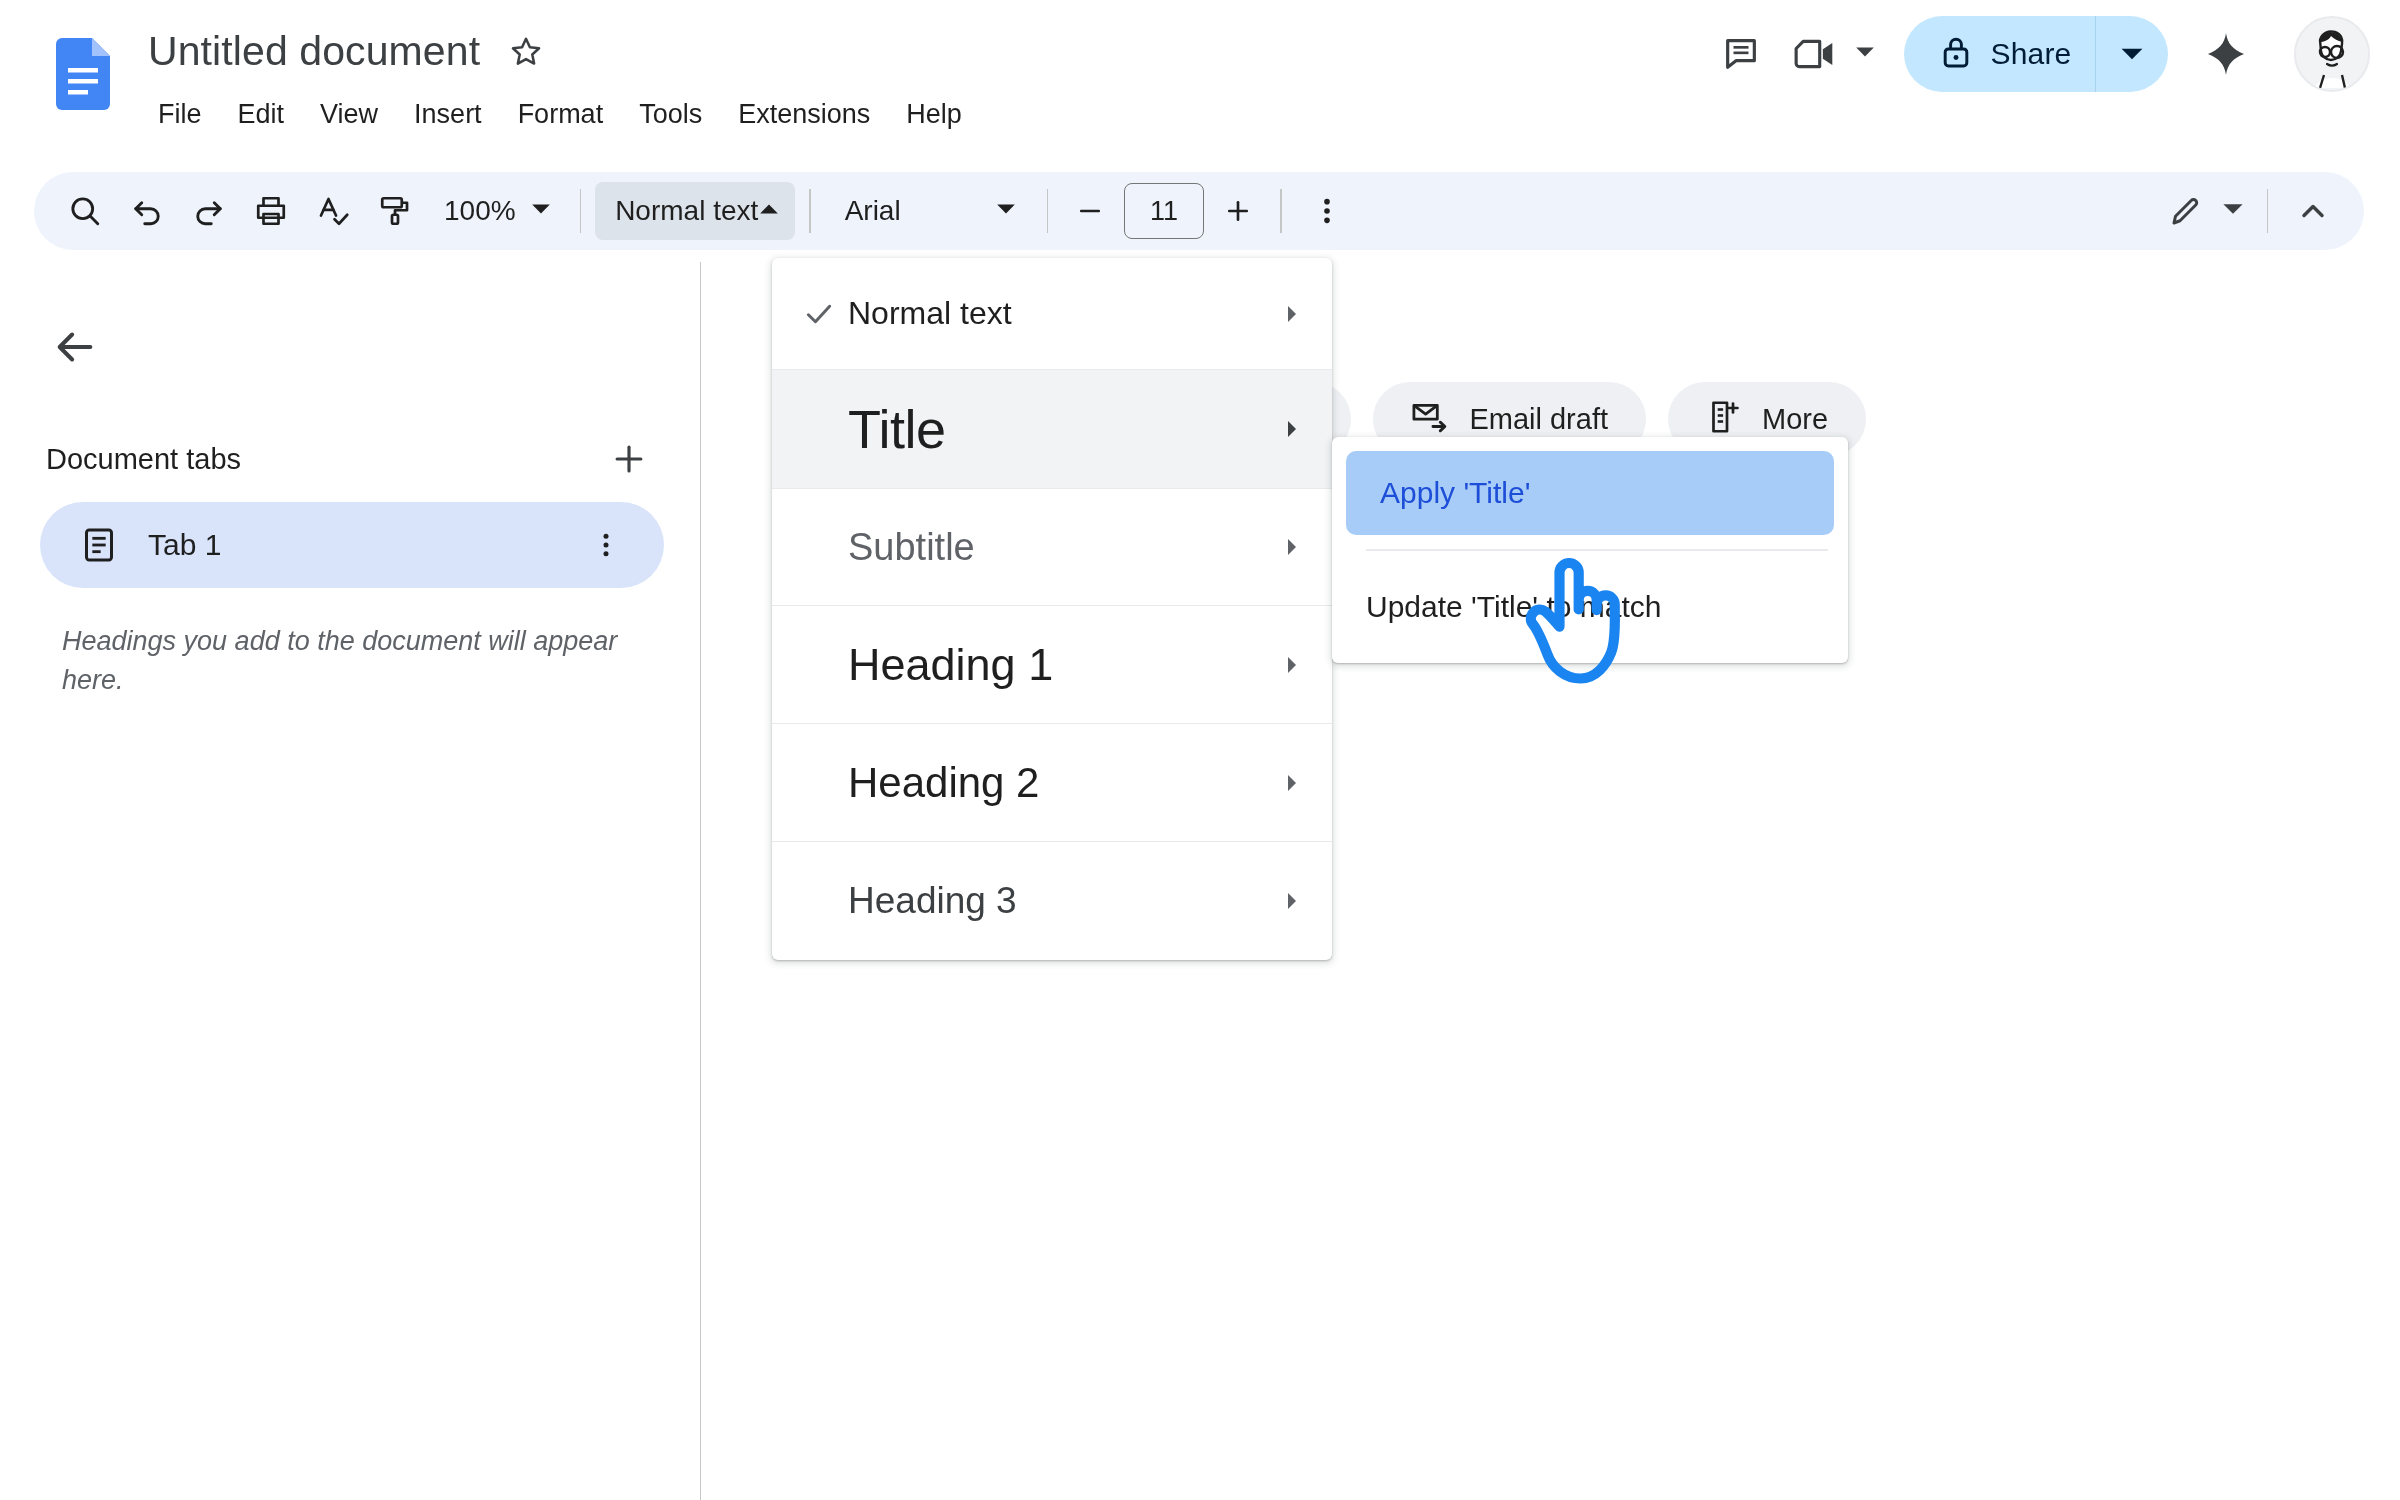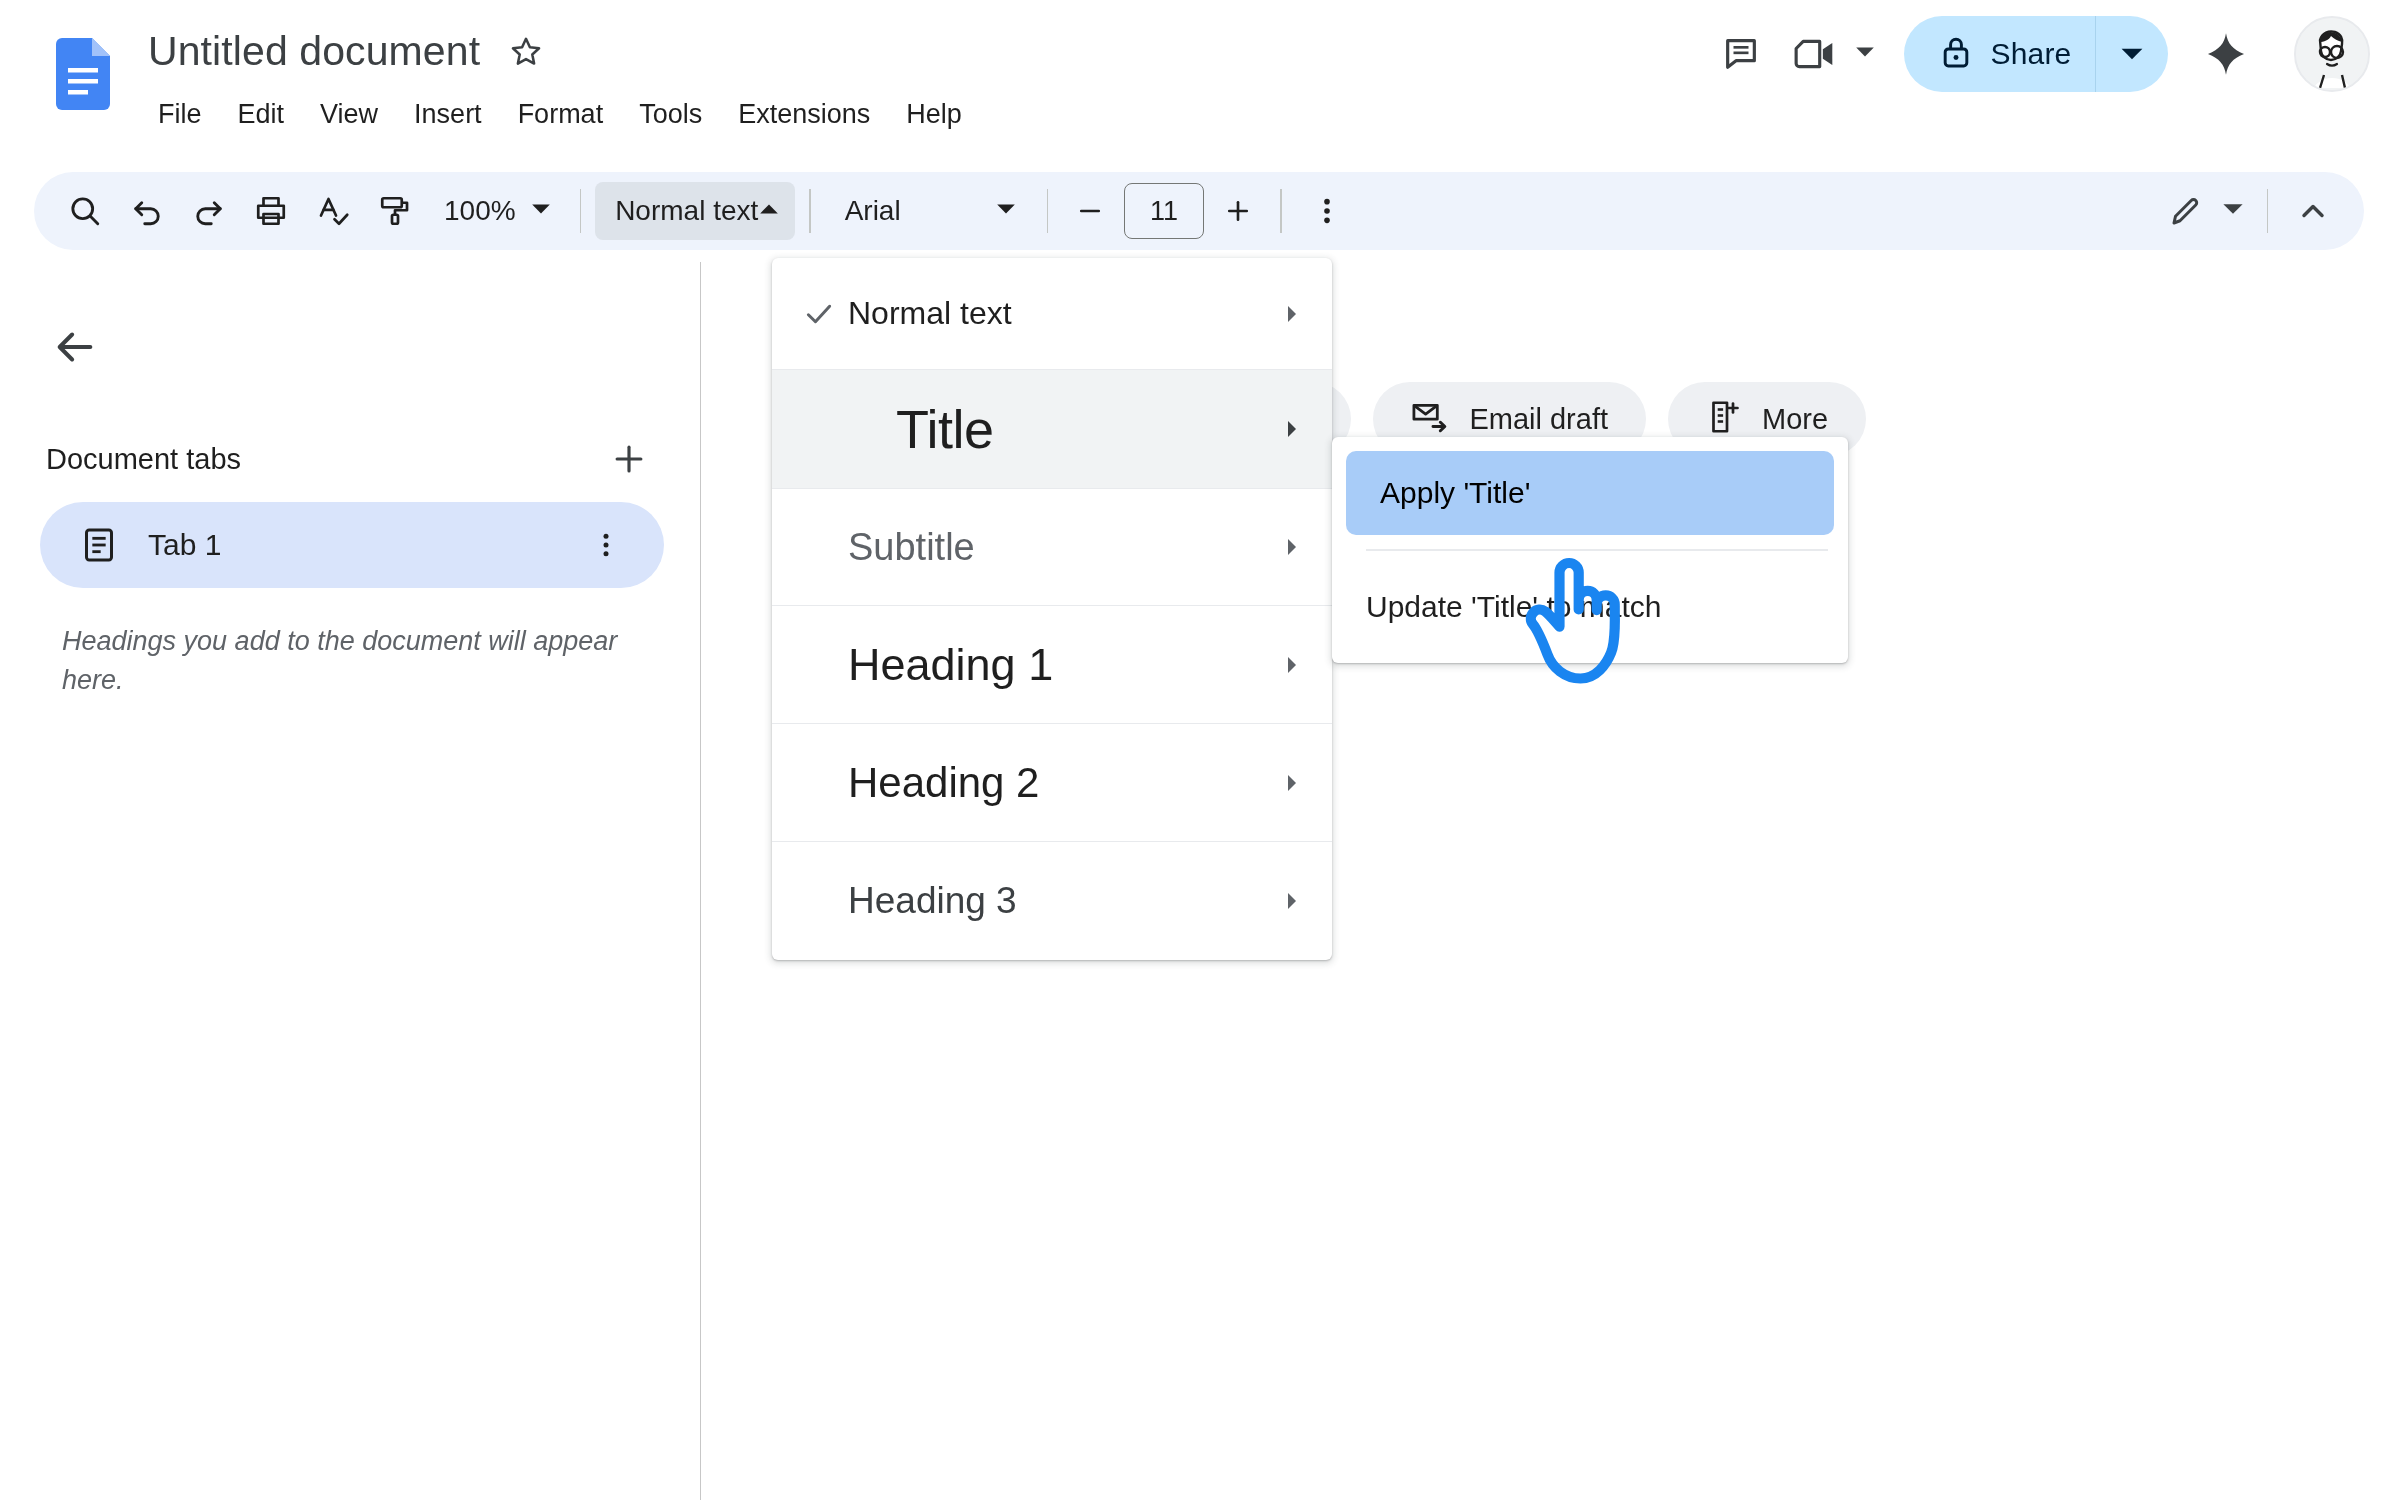--- a/index.html
+++ b/index.html
@@ -105,42 +105,42 @@
     border-bottom: 1.5px solid #e8eaed;
   }
   .sm-item:last-child { border-bottom: none; }
   .sm-item.hl { background: #f1f3f4; }
   .sm-check { width: 46px; flex: 0 0 auto; display: flex; align-items: center; justify-content: flex-start; }
   .sm-label { flex: 1 1 auto; color: #1f1f1f; }
   .sm-arrow { flex: 0 0 auto; width: 28px; display: flex; align-items: center; justify-content: center; }
 
   .sm-normal   { height: 112px; }
   .sm-normal   .sm-label { font-size: 32px; }
-  .sm-title    { height: 119px; gap: 48px; }
+  .sm-title    { height: 119px; }
   .sm-title    .sm-label { font-size: 54px; letter-spacing: -0.5px; }
   .sm-subtitle { height: 117px; }
   .sm-subtitle .sm-label { font-size: 38px; color: #5f6368; }
   .sm-h1       { height: 118px; }
   .sm-h1       .sm-label { font-size: 45px; }
   .sm-h2       { height: 118px; }
   .sm-h2       .sm-label { font-size: 42px; }
   .sm-h3       { height: 118px; }
   .sm-h3       .sm-label { font-size: 37px; color: #3c4043; }
   .sm-options  { height: 110px; }
   .sm-options  .sm-label { font-size: 29px; }
 
   
   .submenu {
     position: absolute; left: 1332px; top: 437px; width: 516px;
     background: #ffffff; border-radius: 6px;
     box-shadow: 0 2px 6px 2px rgba(60,64,67,.15), 0 1px 2px 0 rgba(60,64,67,.3);
     z-index: 60; padding: 14px 0 14px 0;
   }
   .sub-item { height: 84px; display: flex; align-items: center; padding: 0 34px; font-size: 30px; color: #1f1f1f; cursor: pointer; }
-  .sub-item.active { background: #a8ccf8; color: #000000; border-radius: 10px; margin: 0 14px; }
+  .sub-item.active { background: #a8ccf8; color: #1d4ed8; border-radius: 10px; margin: 0 14px; }
   .sub-sep { height: 1.5px; background: #e8eaed; margin: 14px 20px 14px 34px; }
 
   
   .cursor { position: absolute; left: 1519px; top: 548px; width: 120px; height: 150px; z-index: 90; pointer-events: none; }
 </style>
 </head>
 <body>
 
 <div id="root">
 

